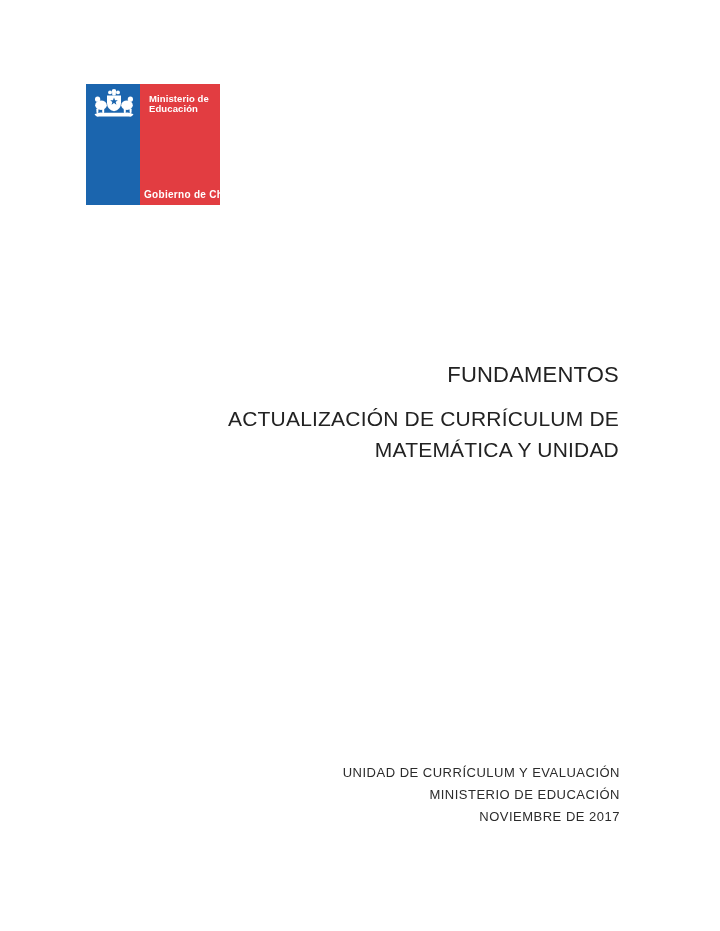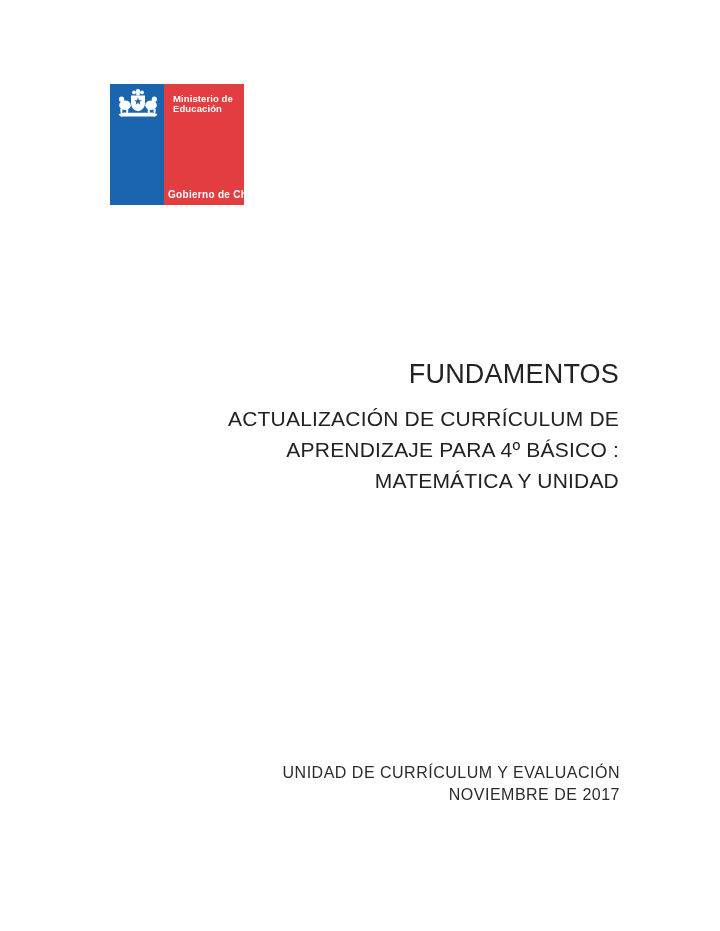--- a/index.html
+++ b/index.html
@@ -12,21 +12,21 @@
     position: relative;
     width: 720px;
     height: 931px;
     background: #ffffff;
     overflow: hidden;
   }
 
   
   .logo {
     position: absolute;
-    left: 110px;
+    left: 86px;
     top: 84px;
     width: 134px;
     height: 121px;
     display: flex;
   }
   .logo-blue {
     position: relative;
     width: 54px;
     height: 100%;
     background: #1b65ae;
@@ -71,32 +71,32 @@
     text-align: right;
     color: #222222;
     font-size: 21px;
     line-height: 31px;
     letter-spacing: 0.2px;
     white-space: nowrap;
   }
   .title-heading {
     margin: 0 0 13px 0;
     font-weight: normal;
-    font-size: 27px;
+    font-size: 22px;
     line-height: 31px;
   }
 
   
   .footer-block {
     position: absolute;
     top: 762px;
     right: 100px;
     text-align: right;
     color: #2b2b2b;
-    font-size: 16px;
+    font-size: 13px;
     line-height: 22px;
     letter-spacing: 0.5px;
     white-space: nowrap;
   }
 </style>
 </head>
 <body>
 
 <div class="page">
 
@@ -133,22 +133,22 @@
         <div>Ministerio de</div>
         <div>Educación</div>
       </div>
       <div class="government-label">Gobierno de Chile</div>
     </div>
   </div>
 
   <div class="title-block">
     <h1 class="title-heading">FUNDAMENTOS</h1>
     <div>ACTUALIZACIÓN DE CURRÍCULUM DE</div>
-    <div>APRENDIZAJE PARA 4º BÁSICO :</div>
     <div>MATEMÁTICA Y UNIDAD</div>
   </div>
 
   <div class="footer-block">
     <div>UNIDAD DE CURRÍCULUM Y EVALUACIÓN</div>
+    <div>MINISTERIO DE EDUCACIÓN</div>
     <div>NOVIEMBRE DE 2017</div>
   </div>
 
 </div>
 
 </body></html>

